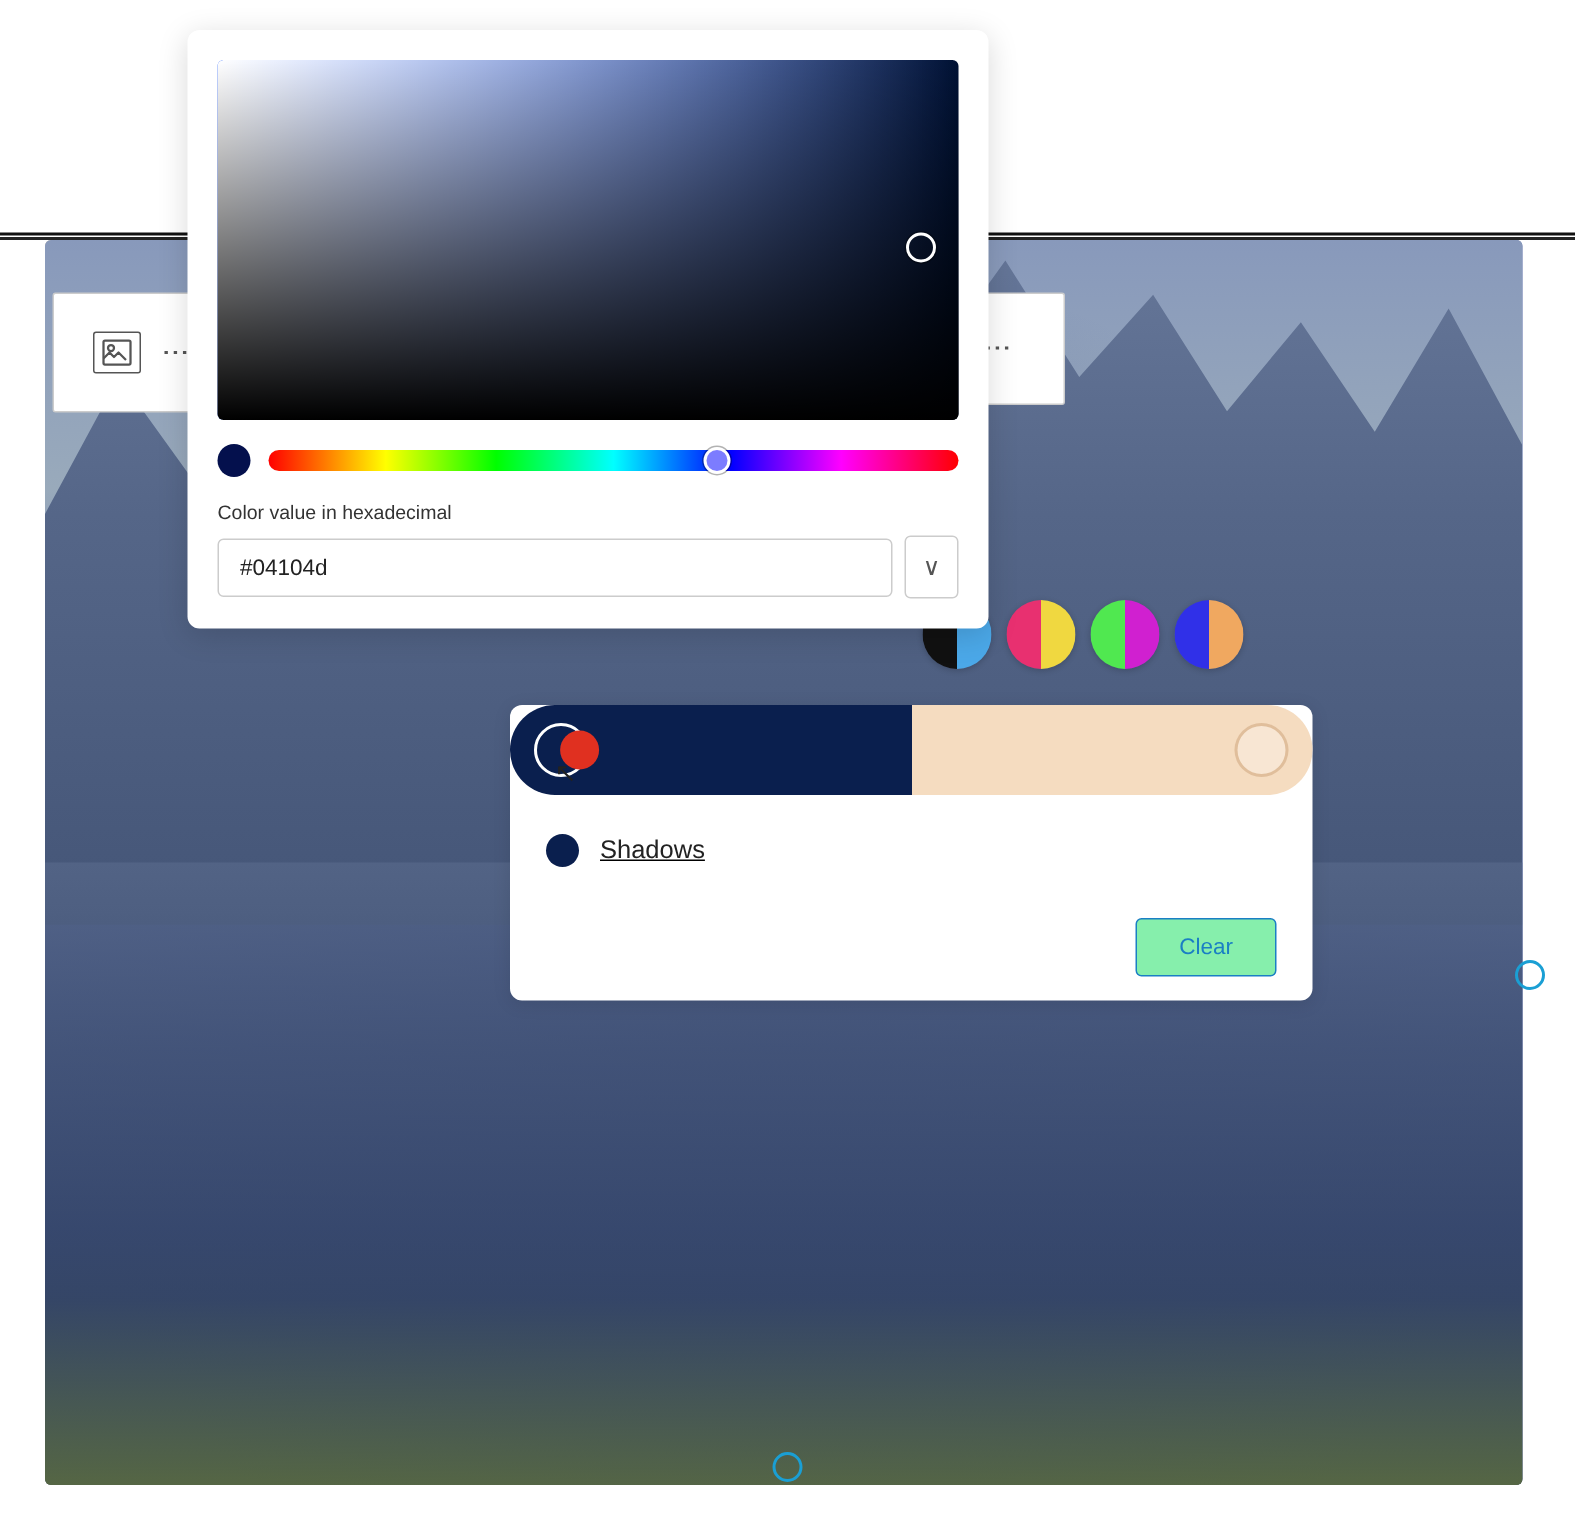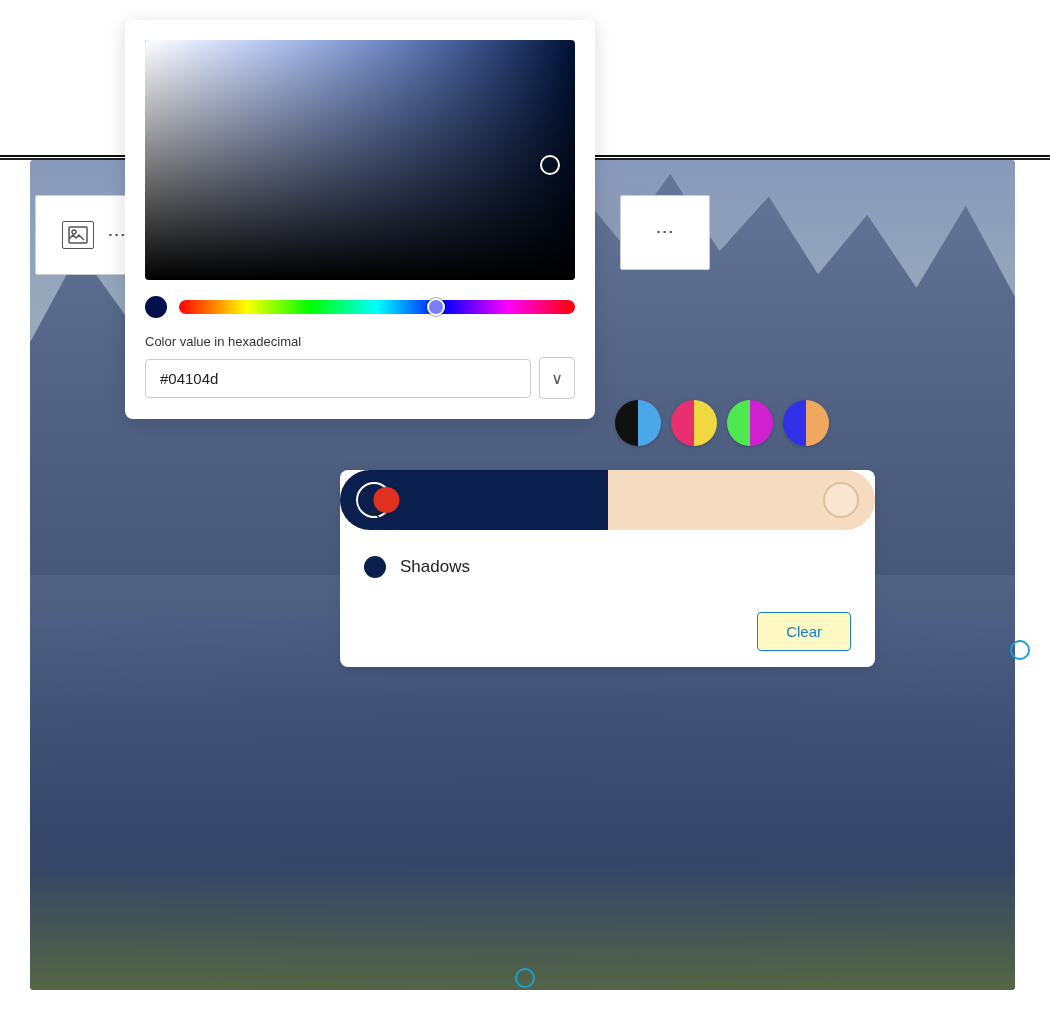--- a/index.html
+++ b/index.html
@@ -118,21 +118,21 @@
       align-items: center;
       justify-content: center;
       z-index: 15;
     }
 
     
     .color-picker-popup {
       position: absolute;
       top: 20px;
       left: 125px;
-      width: 470px;
+      width: 534px;
       background: #fff;
       border-radius: 8px;
       box-shadow: 0 4px 20px rgba(0,0,0,0.15);
       padding: 20px;
       z-index: 100;
     }
 
     
     .color-gradient {
       width: 100%;
@@ -338,20 +338,21 @@
       background: rgba(255,255,255,0.3);
       flex-shrink: 0;
     }
 
     
     .labels-row {
       display: flex;
       flex-direction: column;
       gap: 0;
       padding: 16px 24px;
+      text-decoration: underline;
     }
 
     .label-item {
       display: flex;
       align-items: center;
       gap: 14px;
       padding: 10px 0;
     }
 
     .label-dot {
@@ -368,21 +369,21 @@
 
     
     .clear-btn-row {
       display: flex;
       justify-content: flex-end;
       padding: 8px 24px 16px;
     }
 
     .clear-btn {
       border: 1.5px solid #1a7fc4;
-      background: #fef9c3;
+      background: #86efac;
       color: #1a7fc4;
       border-radius: 4px;
       padding: 10px 28px;
       font-size: 15px;
       cursor: pointer;
     }
 
     
     .color-presets {
       position: absolute;

